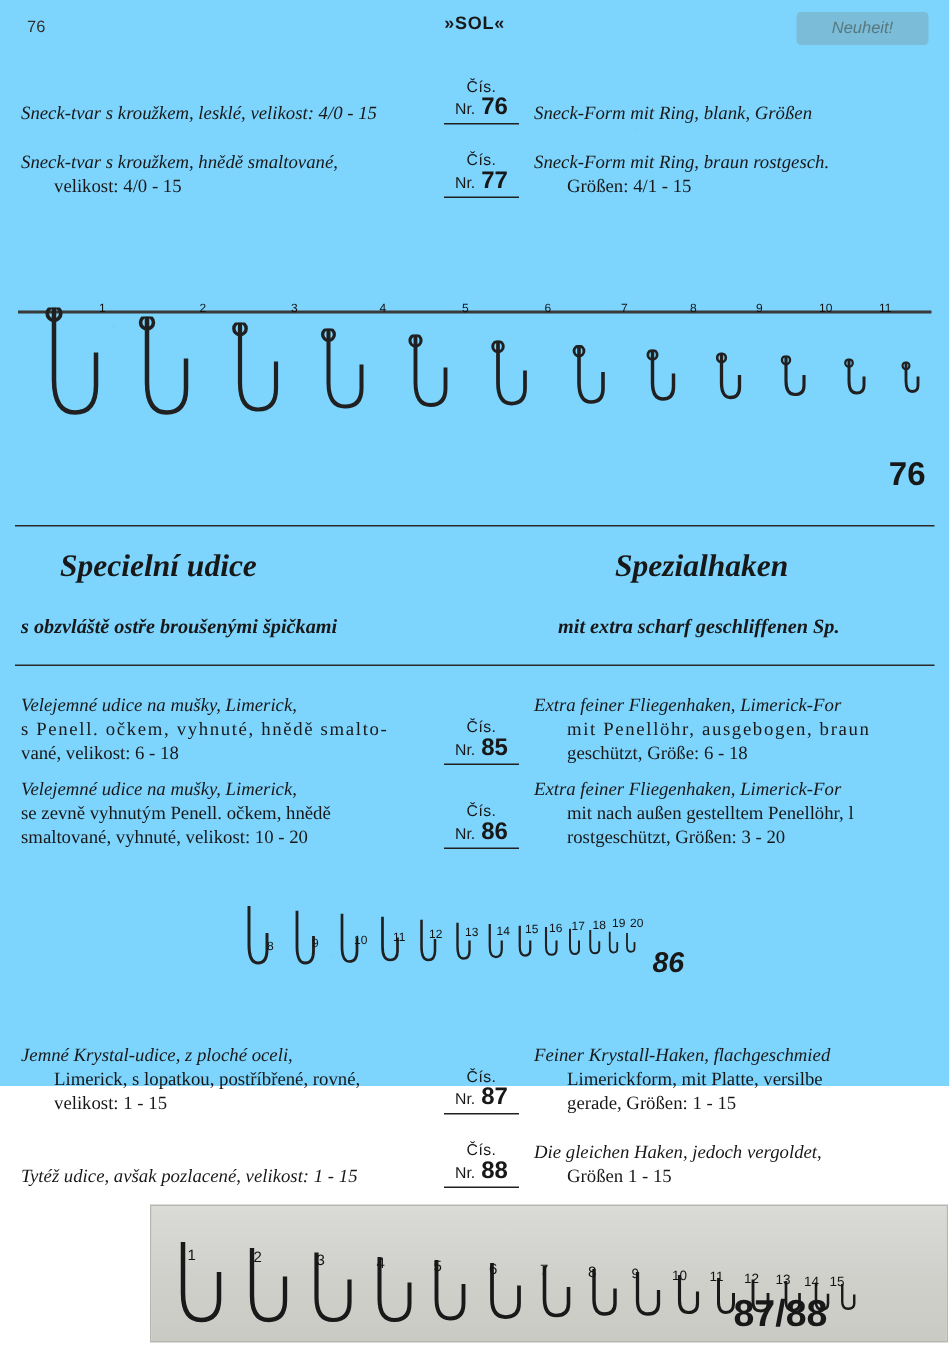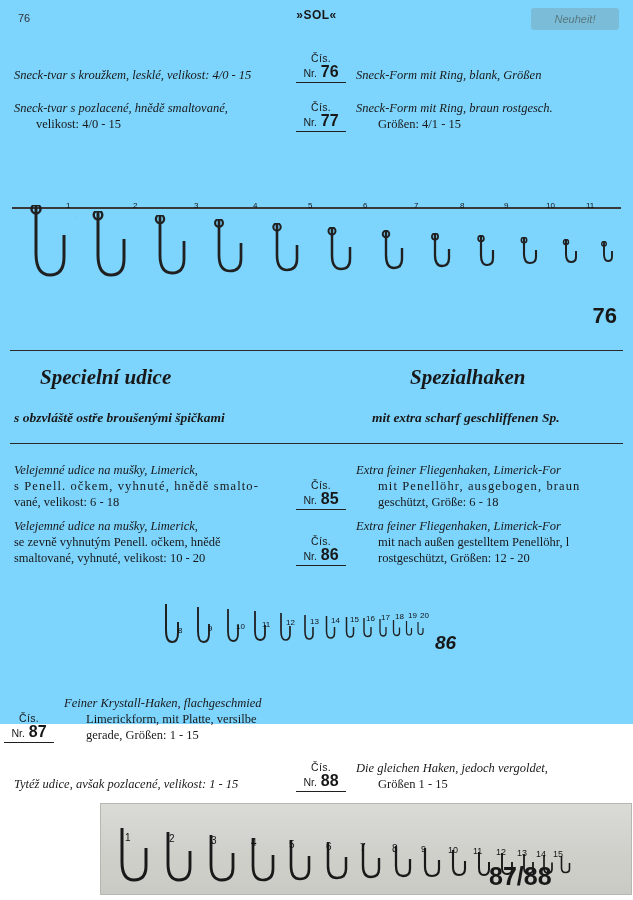--- a/index.html
+++ b/index.html
@@ -216,21 +216,21 @@
       </div>
       <div class="rule"></div>
     </div>
     <div class="col-de">
       <span class="it">Sneck-Form mit Ring, blank, Größen</span>
     </div>
   </div>
 
   <div class="entry" style="left:0; top:100px;">
     <div class="col-cz">
-      <div class="it">Sneck-tvar s pozlacené, hnědě smaltované,</div>
+      <div class="it">Sneck-tvar s kroužkem, hnědě smaltované,</div>
       <div><span class="indent">velikost: 4/0 - 15</span></div>
     </div>
     <div class="col-num">
       <div class="cis">Čís.</div>
       <div class="nr-line">
         <span class="nr">Nr.</span>
         <span class="val">77</span>
       </div>
       <div class="rule"></div>
     </div>
@@ -374,21 +374,21 @@
       <div class="cis">Čís.</div>
       <div class="nr-line">
         <span class="nr">Nr.</span>
         <span class="val">86</span>
       </div>
       <div class="rule"></div>
     </div>
     <div class="col-de">
       <div class="it">Extra feiner Fliegenhaken, Limerick-For</div>
       <div><span class="indent">mit nach außen gestelltem Penellöhr, l</span></div>
-      <div><span class="indent">rostgeschützt, Größen: 12 - 20</span></div>
+      <div><span class="indent">rostgeschützt, Größen: 3 - 20</span></div>
     </div>
   </div>
 
   <div class="band band-plain" style="left:150px; top:590px; width:350px; height:80px;">
     <div class="hookrow">
       <div class="hook" style="left:10px; bottom:22px;">
         <svg width="26" height="44" viewBox="0 0 26 44">
             <path d="M6 0 L6 26 Q6 38 12 38 Q18 38 18 29 L18 18" fill="none" stroke="#222" stroke-width="2"></path>
           </svg>
       </div>
@@ -464,20 +464,25 @@
       <div class="hk-label" style="left:216px; top:24px;">16</div>
       <div class="hk-label" style="left:231px; top:23px;">17</div>
       <div class="hk-label" style="left:245px; top:22px;">18</div>
       <div class="hk-label" style="left:258px; top:21px;">19</div>
       <div class="hk-label" style="left:270px; top:21px;">20</div>
     </div>
     <div class="band-caption" style="left:285px; top:42px;">86</div>
   </div>
 
   <div class="entry" style="left:0; top:695px;">
+    <div class="col-cz">
+      <div class="it">Jemné Krystal-udice, z ploché oceli,</div>
+      <div><span class="indent">Limerick, s lopatkou, postříbřené, rovné,</span></div>
+      <div><span class="indent">velikost: 1 - 15</span></div>
+    </div>
     <div class="col-num">
       <div class="cis">Čís.</div>
       <div class="nr-line">
         <span class="nr">Nr.</span>
         <span class="val">87</span>
       </div>
       <div class="rule"></div>
     </div>
     <div class="col-de">
       <div class="it">Feiner Krystall-Haken, flachgeschmied</div>

